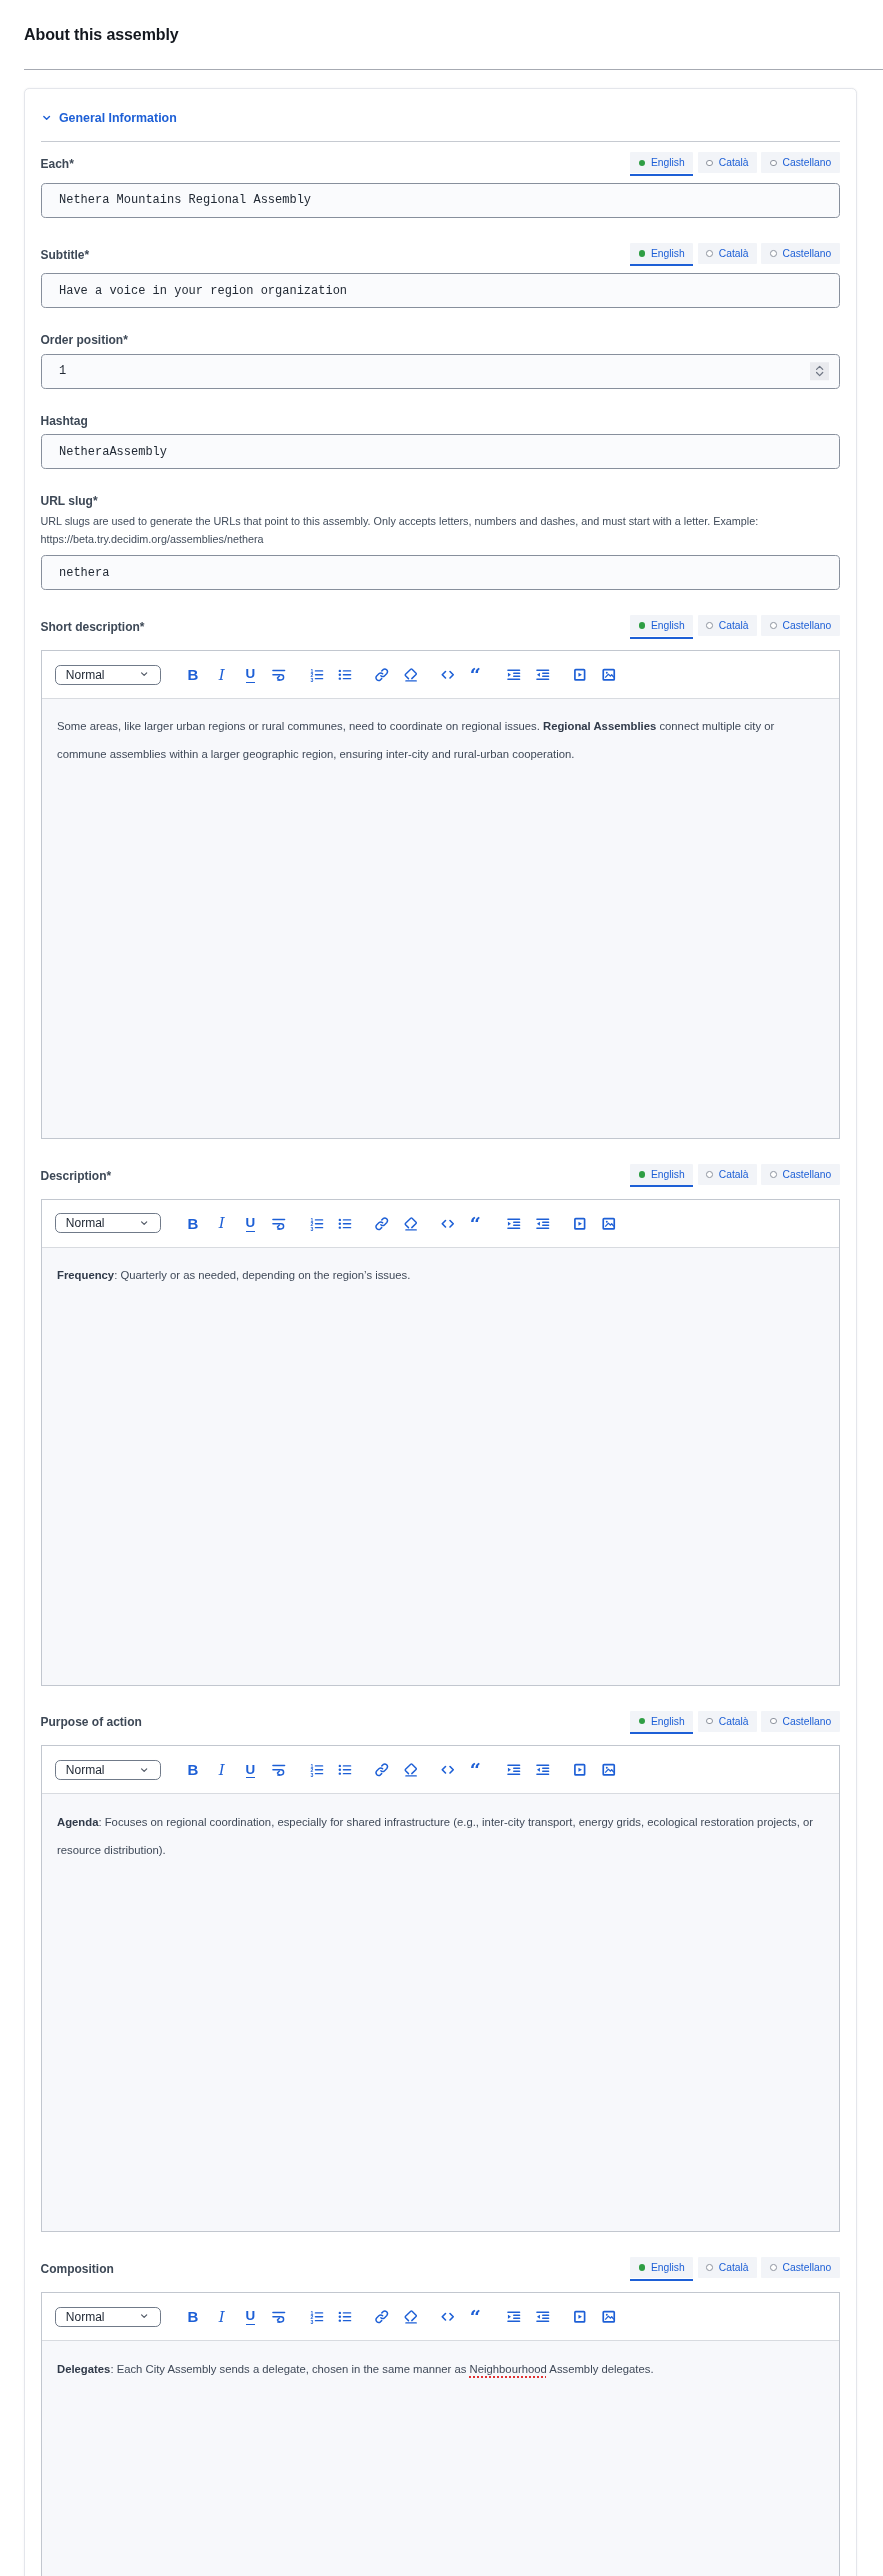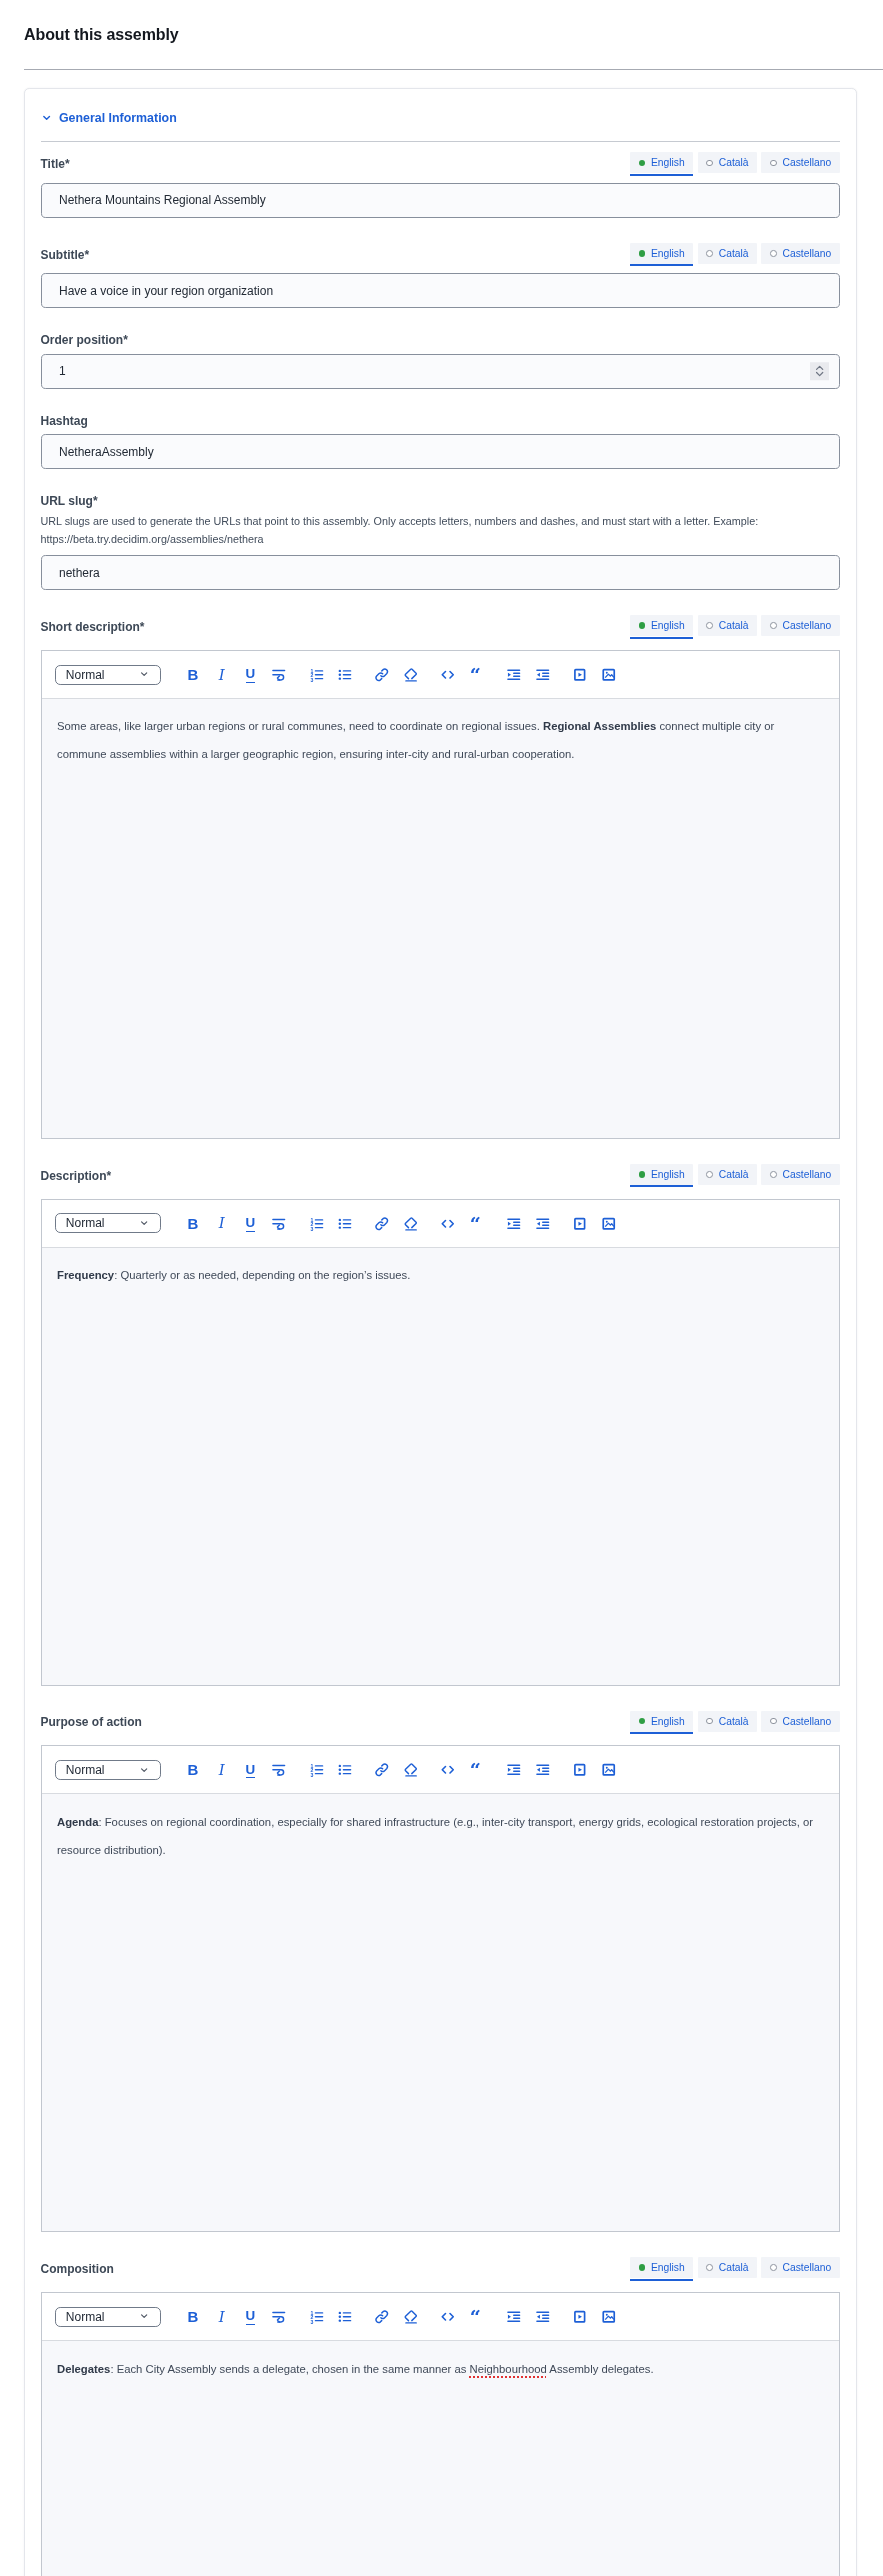--- a/index.html
+++ b/index.html
@@ -25,21 +25,21 @@
        background:#f2f4f8;border:none;border-radius:1px;cursor:pointer;
        font-family:inherit;font-size:10.3px;color:#1d5fd6;}
   .tab.active{font-weight:400;}
   .tab.active::after{content:"";position:absolute;left:0;right:0;bottom:-2.6px;height:2.1px;background:#1d5fd6;}
   .dot{width:6.7px;height:6.7px;border-radius:50%;background:#2f9e44;}
   .ring{width:6.7px;height:6.7px;border-radius:50%;border:1px solid #8d939e;background:#fff;box-sizing:border-box;}
 
   
   .text-input{display:block;width:100%;box-sizing:border-box;height:35px;margin-top:6.7px;
               border:0.8px solid #878f9c;border-radius:4.6px;background:#fafbfd;
-              font-family:Liberation Sans, sans-serif;font-size:12px;color:#222a35;padding:0 17.5px;outline:none;}
+              font-family:Liberation Mono, monospace;font-size:12px;color:#222a35;padding:0 17.5px;outline:none;}
   .num-wrap{position:relative;}
   .spinner{position:absolute;right:11.3px;top:50%;transform:translateY(-50%);width:18.5px;height:17.5px;
            background:#e9eaee;display:flex;align-items:center;justify-content:center;cursor:pointer;}
 
   
   .editor{margin-top:11.3px;border:0.8px solid #c2c7cf;background:#fff;}
   .toolbar{display:flex;align-items:center;height:47px;padding:0 13px;border-bottom:0.8px solid #d8dbe0;background:#fff;}
   .pstyle{width:106px;height:20px;box-sizing:border-box;border:0.8px solid #707a89;border-radius:5.2px;
           display:flex;align-items:center;justify-content:space-between;padding:0 10.3px;margin-right:21.6px;
           background:#fff;font-family:inherit;font-size:12px;color:#222a36;cursor:pointer;}
@@ -70,21 +70,21 @@
     <button class="accordion-head">
       <svg class="accordion-chevron" viewBox="0 0 24 24" fill="none" stroke="#1d5fd6" stroke-width="3" stroke-linecap="round" stroke-linejoin="round">
           <path d="m6 9.5 6 6 6-6"></path>
         </svg>
       <span class="accordion-title">General Information</span>
     </button>
     <hr class="section-divider">
 
     <section class="field" style="margin-top:10.3px;">
       <div class="field-head">
-        <span class="flabel">Title*</span>
+        <span class="flabel">Each*</span>
         <span class="tabs">
   <button class="tab active">
     <span class="dot"></span>
     <span>English</span>
   </button>
   <button class="tab">
     <span class="ring"></span>
     <span>Català</span>
   </button>
   <button class="tab">

